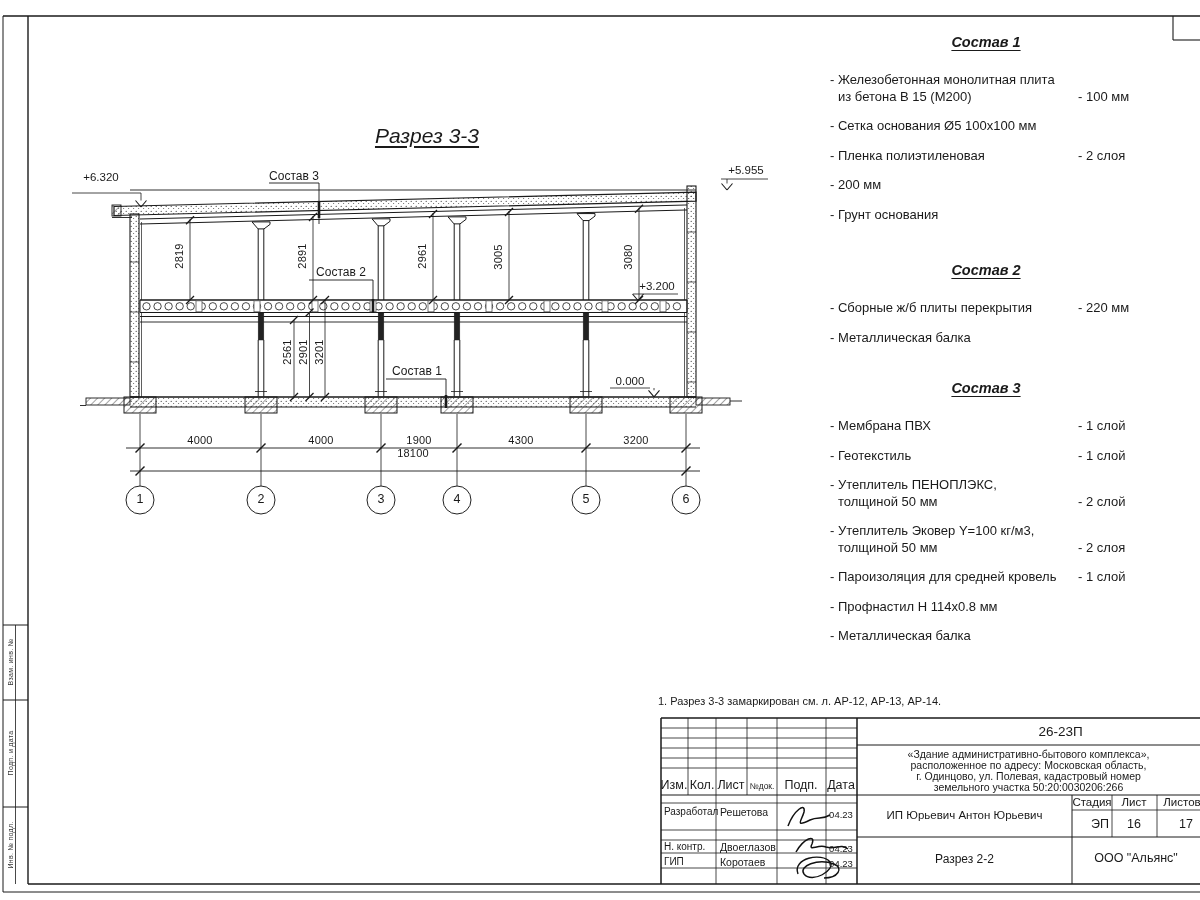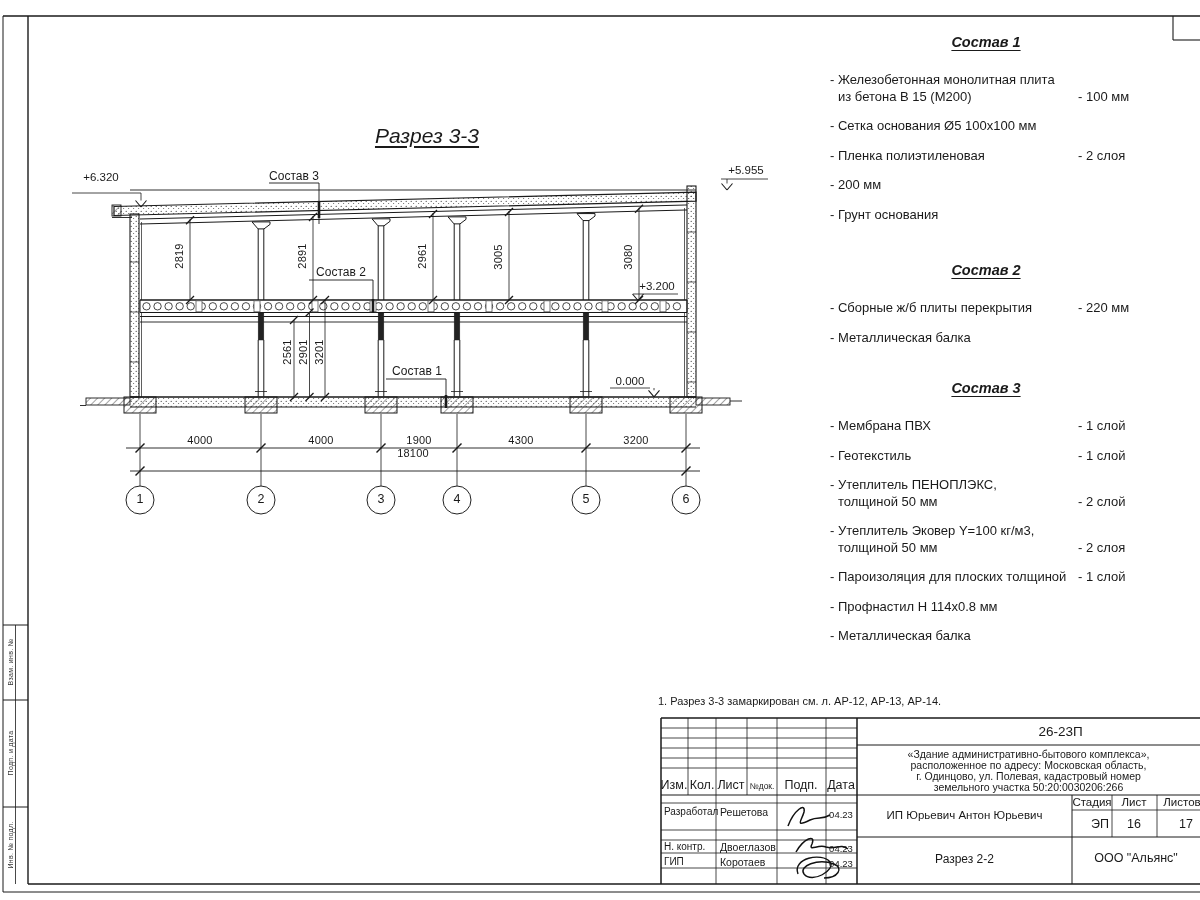--- a/index.html
+++ b/index.html
@@ -380,21 +380,21 @@
         </div>
         <div class="srow">
           <div>
             <div>- Утеплитель Эковер Y=100 кг/м3,</div>
             <div class="sl2">толщиной 50 мм</div>
           </div>
           <div class="sval">- 2 слоя</div>
         </div>
         <div class="srow">
           <div>
-            <div>- Пароизоляция для плоских толщиной</div>
+            <div>- Пароизоляция для средней кровель</div>
           </div>
           <div class="sval">- 1 слой</div>
         </div>
         <div class="srow">
           <div>
             <div>- Профнастил Н 114х0.8 мм</div>
           </div>
           <div class="sval"></div>
         </div>
         <div class="srow">

